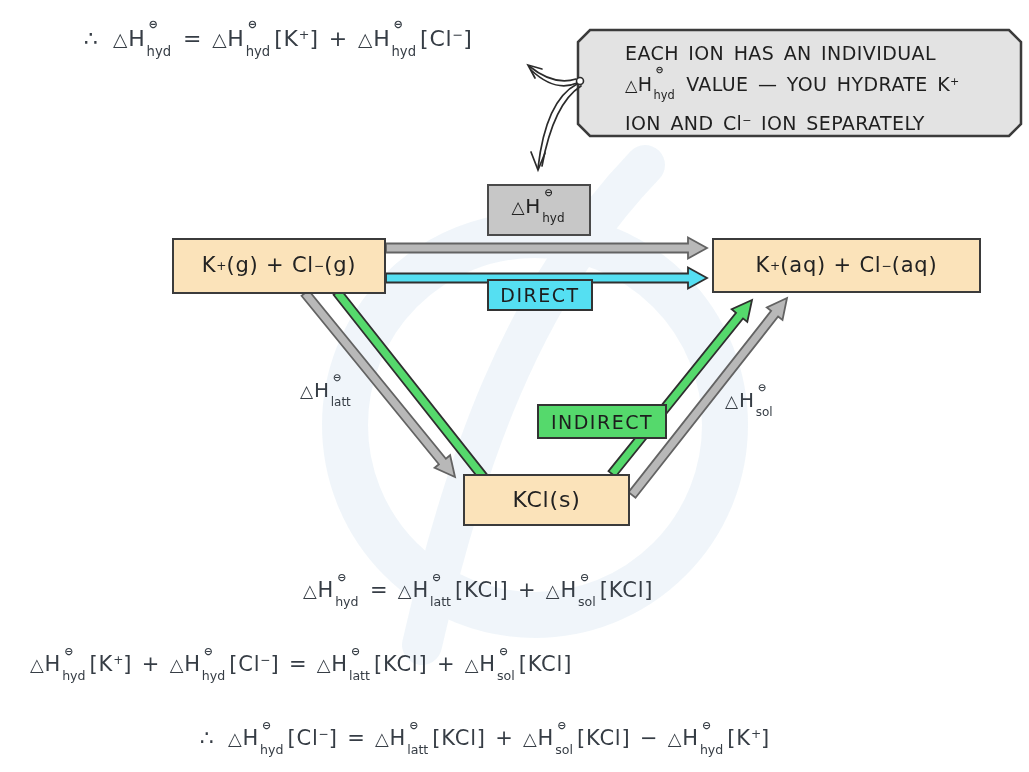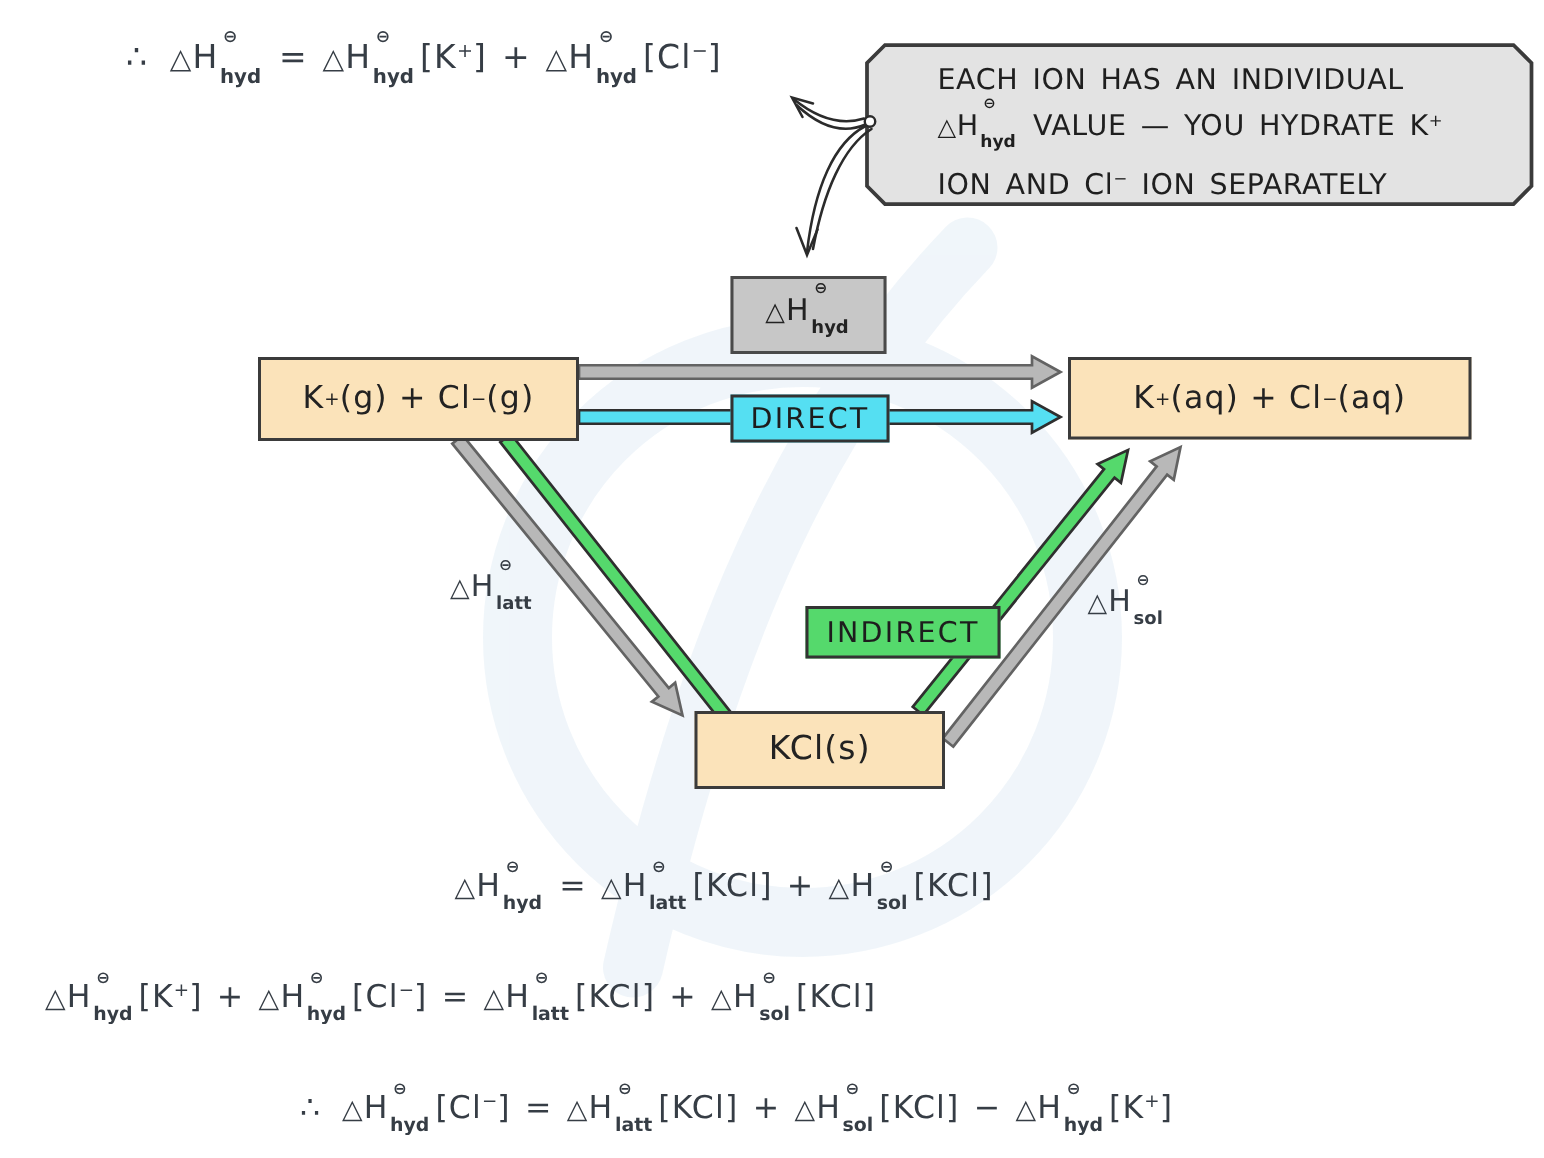--- a/index.html
+++ b/index.html
@@ -17,21 +17,21 @@
   }
   #canvas{position:absolute;inset:0;width:1029px;height:772px;}
   svg.layer{position:absolute;left:0;top:0;z-index:1;}
   .abs{position:absolute;z-index:2;}
   
   .formula{white-space:nowrap; letter-spacing:0.8px; color:var(--eq_ink); line-height:1.2;}
   .formula sup{font-size:0.58em; vertical-align:0.55em; line-height:0; letter-spacing:0;}
   .dh{display:inline-block;}
   .delta{font-size:0.85em;}
   .ss{display:inline-block; position:relative; vertical-align:-0.45em; margin-left:1px; margin-right:2px;}
-  .sb{font-size:0.6em; font-weight:bold; letter-spacing:0;}
+  .sb{font-size:0.6em; font-weight:normal; letter-spacing:0;}
   .std{position:absolute; left:2px; top:-1.55em; font-size:0.52em; font-weight:bold;}
   .op{margin:0 0.45em;}
   .tf{margin-right:0.55em; letter-spacing:3px;}
   .arg{margin-left:2px;}
   
   .node{
     display:flex; align-items:center; justify-content:center;
     background:var(--box_fill); border:2px solid var(--box_border);
     font-size:21px; color:#222; box-sizing:border-box;
   }
@@ -95,21 +95,21 @@
   <div class="abs callout-text formula" style="left:597px;top:38px;">EACH ION HAS AN INDIVIDUAL<br><span class="dh"><span class="delta">△</span><span>H</span><span class="ss"><span class="std">⊖</span><span class="sb">hyd</span></span></span> VALUE — YOU HYDRATE K<sup>+</sup><br>ION AND Cl<sup>−</sup> ION SEPARATELY</div>
 
   <div class="abs node gray formula" style="left:487px;top:184px;width:104px;height:52px;font-size:20px;">
       <span class="dh"><span class="delta">△</span><span>H</span><span class="ss"><span class="std">⊖</span><span class="sb">hyd</span></span></span>
     </div>
 
   <div class="abs node formula" style="left:172px;top:238px;width:214px;height:56px;">K<sup>+</sup>(g) + Cl<sup>−</sup>(g)</div>
 
   <div class="abs node formula" style="left:712px;top:238px;width:269px;height:55px;">K<sup>+</sup>(aq) + Cl<sup>−</sup>(aq)</div>
 
-  <div class="abs tagbox tag-direct" style="left:487px;top:263px;width:106px;height:32px;">DIRECT</div>
+  <div class="abs tagbox tag-direct" style="left:487px;top:279px;width:106px;height:32px;">DIRECT</div>
 
   <div class="abs node formula" style="left:463px;top:474px;width:167px;height:52px;font-size:22px;">KCl(s)</div>
 
   <div class="abs tagbox tag-indirect" style="left:537px;top:404px;width:130px;height:35px;">INDIRECT</div>
 
   <div class="abs sidelabel formula" style="left:300px;top:378px;"><span class="dh"><span class="delta">△</span><span>H</span><span class="ss"><span class="std">⊖</span><span class="sb">latt</span></span></span></div>
 
   <div class="abs sidelabel formula" style="left:725px;top:388px;"><span class="dh"><span class="delta">△</span><span>H</span><span class="ss"><span class="std">⊖</span><span class="sb">sol</span></span></span></div>
 
   <div class="abs formula eq-bottom" style="left:303px;top:578px;"><span class="dh"><span class="delta">△</span><span>H</span><span class="ss"><span class="std">⊖</span><span class="sb">hyd</span></span></span><span class="op">=</span><span class="dh"><span class="delta">△</span><span>H</span><span class="ss"><span class="std">⊖</span><span class="sb">latt</span></span></span><span class="arg">[KCl]</span><span class="op">+</span><span class="dh"><span class="delta">△</span><span>H</span><span class="ss"><span class="std">⊖</span><span class="sb">sol</span></span></span><span class="arg">[KCl]</span></div>

